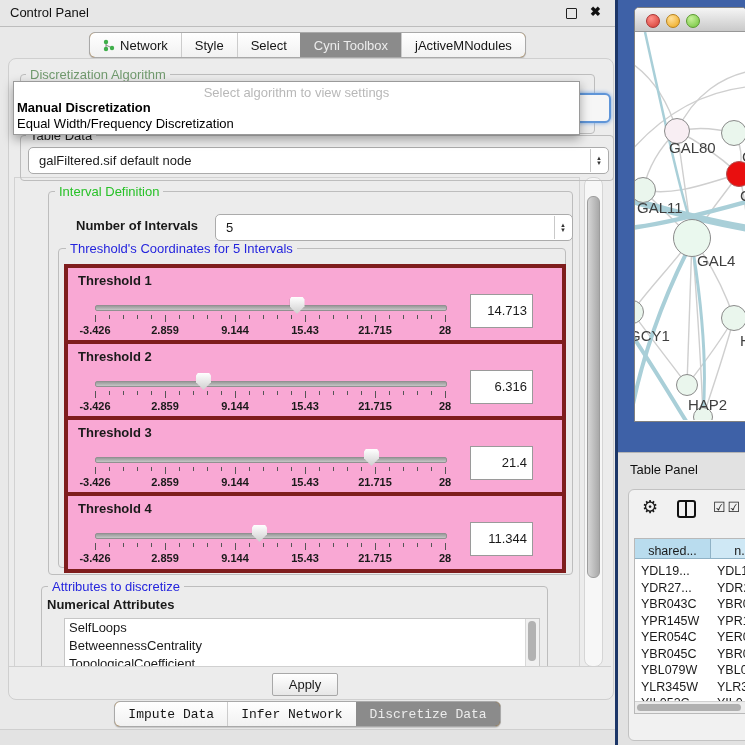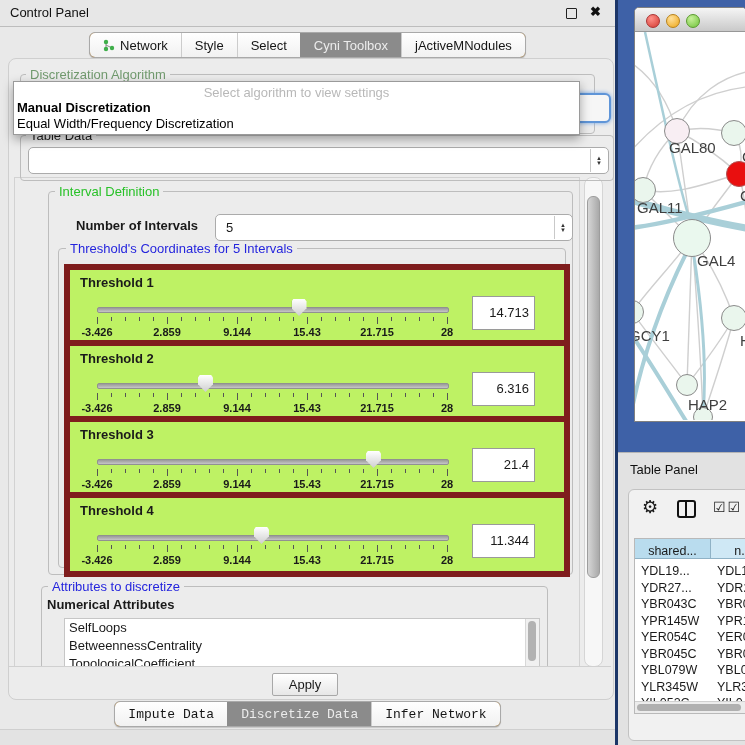--- a/index.html
+++ b/index.html
@@ -47,21 +47,21 @@
   .pop-item{font-size:13px;line-height:16px;padding-left:3px;color:#000;}
   .pop-item.bold{font-weight:bold;}
   
   .scrollview{position:absolute;left:14px;top:177px;width:564px;height:488px;overflow:hidden;
               border:1px solid #d2d2d2;background:#ececec;}
   .vsb{position:absolute;left:584px;top:177px;width:17px;height:488px;background:#f7f7f7;
        border:1px solid #d5d5d5;border-radius:8px;}
   .vsb-thumb{position:absolute;left:2px;top:18px;width:11px;height:380px;border-radius:6px;
              background:linear-gradient(90deg,#d6d6d6,#a9a9a9);border:1px solid #9d9d9d;}
   
-  .thr-row{position:absolute;left:49px;width:494px;height:73px;border:6px solid #7f1d1d;background:#bef264;}
+  .thr-row{position:absolute;left:49px;width:494px;height:73px;border:4px solid #7f1d1d;background:#f9a8d4;}
   .thr-label{position:absolute;left:10px;top:5px;font-size:13px;font-weight:bold;}
   .thr-track{position:absolute;left:27px;top:37px;width:350px;height:4px;border-radius:2px;
              background:linear-gradient(#9a9a9a,#c6c6c6);border:1px solid #919191;}
   .thr-thumb{position:absolute;top:29px;width:15px;height:17px;
              background:linear-gradient(#ffffff,#cfcfcf);
              clip-path:polygon(12% 0,88% 0,100% 14%,100% 55%,50% 100%,0 55%,0 14%);
              filter:drop-shadow(0 0 1px #777777);}
   .thr-ticks{position:absolute;left:27px;top:47px;width:350px;height:8px;}
   .thr-ticks i{position:absolute;width:1px;height:4px;background:#555;}
   .thr-ticks i.major{height:7px;}
@@ -165,20 +165,21 @@
 
   <div class="outer-panel"></div>
 
   <div class="grp" style="left:20px;top:74px;width:573px;height:58px;"></div>
   <span class="grp-title t-green-faded" style="left:26px;top:67px;">Discretization Algorithm</span>
   <div class="focus-combo"></div>
 
   <div class="grp" style="left:20px;top:135px;width:592px;height:44px;z-index:2;"></div>
   <span class="grp-title t-dark" style="left:26px;top:128px;z-index:2;">Table Data</span>
   <div class="combo" style="left:28px;top:147px;width:579px;z-index:3;">
+    <span class="val">galFiltered.sif default node</span>
     <span class="stepper">
         <span>▲</span>
         <span>▼</span>
       </span>
   </div>
 
   <div class="popup">
     <div class="pop-hint">Select algorithm to view settings</div>
     <div class="pop-items" id="pop-items">
         <div class="pop-item bold">Manual Discretization</div>
@@ -392,25 +393,25 @@
 
   <div class="apply-bar">
     <div class="apply-btn">Apply</div>
   </div>
 
   <div class="segwrap bottombar">
     <div class="segbar" id="bottom-tabs">
         <div class="seg">
           <span class="seg-t">Impute Data</span>
         </div>
+        <div class="seg">
+          <span class="seg-t">Infer Network</span>
+        </div>
         <div class="seg sel">
           <span class="seg-t">Discretize Data</span>
-        </div>
-        <div class="seg">
-          <span class="seg-t">Infer Network</span>
         </div>
       </div>
   </div>
   <div class="bottom-strip"></div>
 
   <div class="desktop"></div>
 
   <div class="net-window">
     <div class="net-titlebar">
       <span class="light red"></span>

